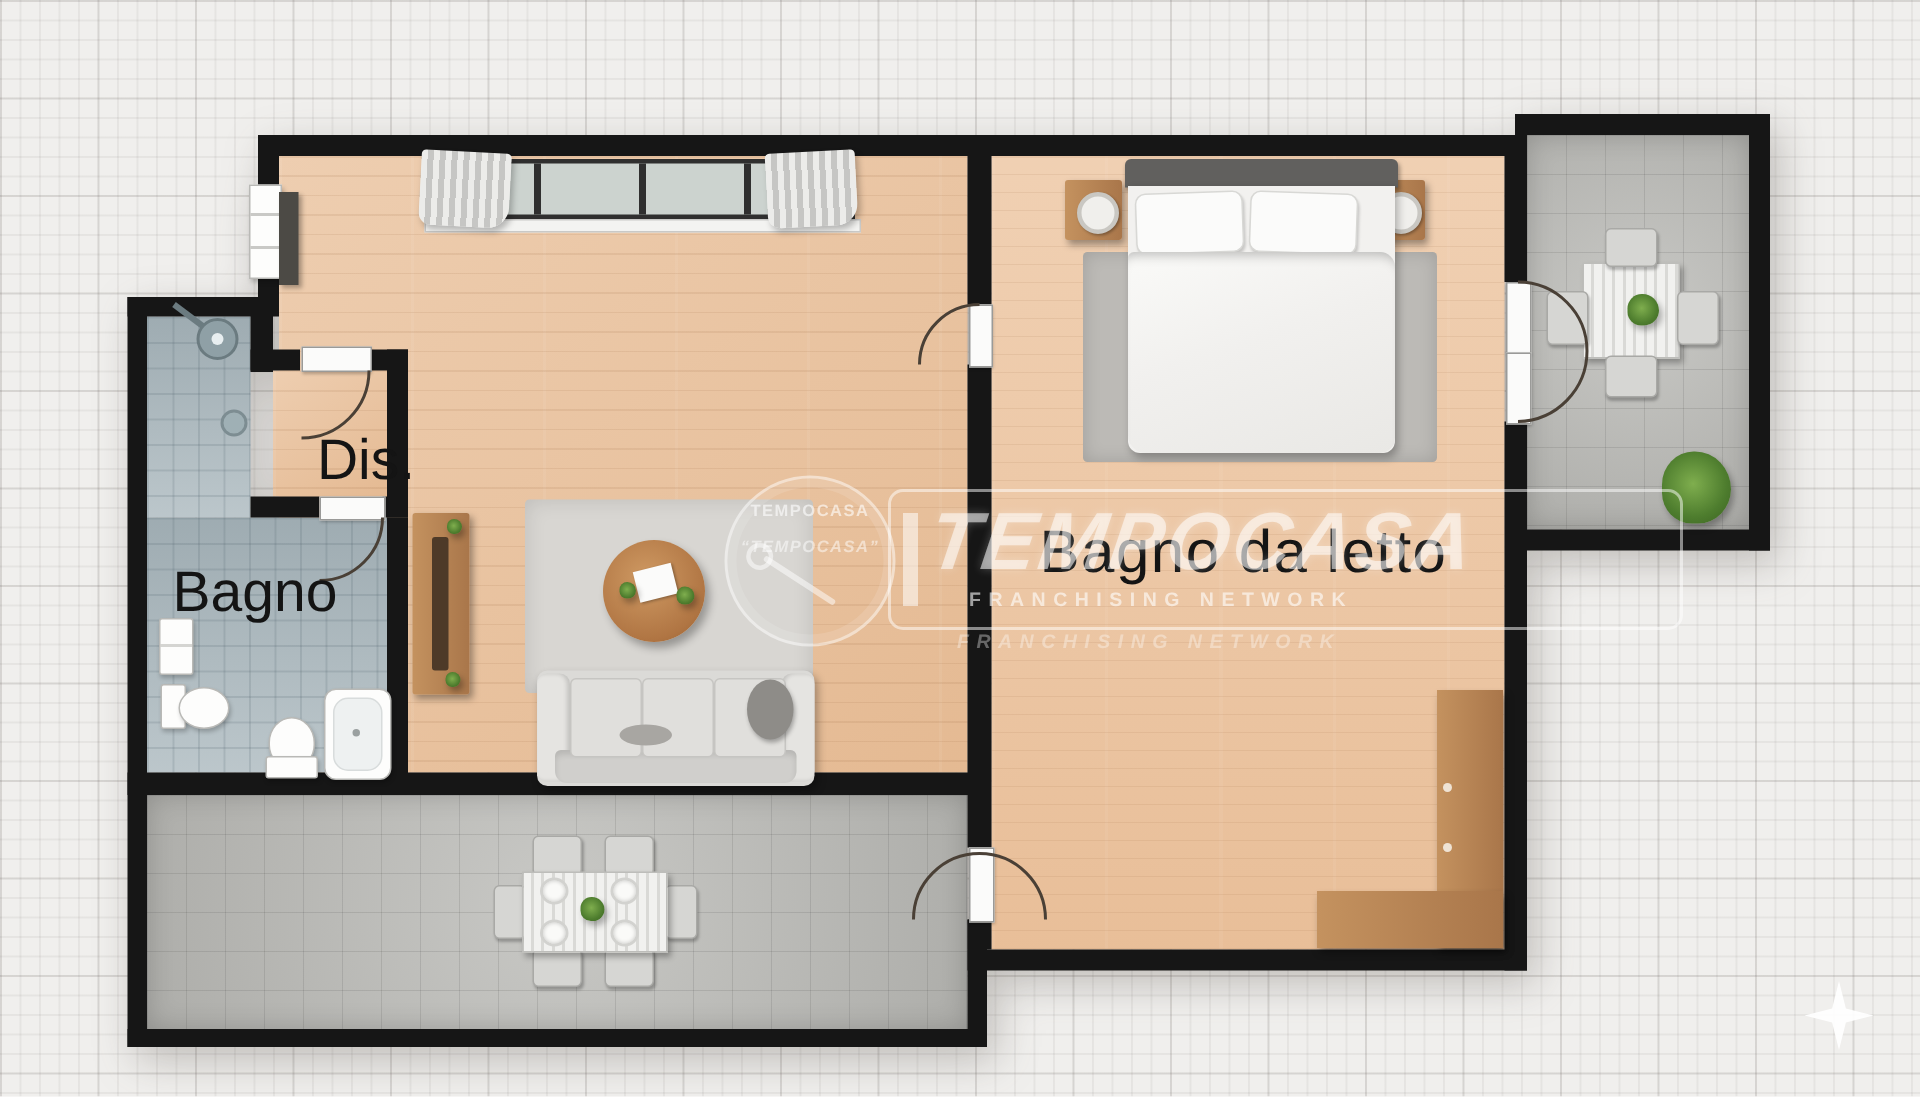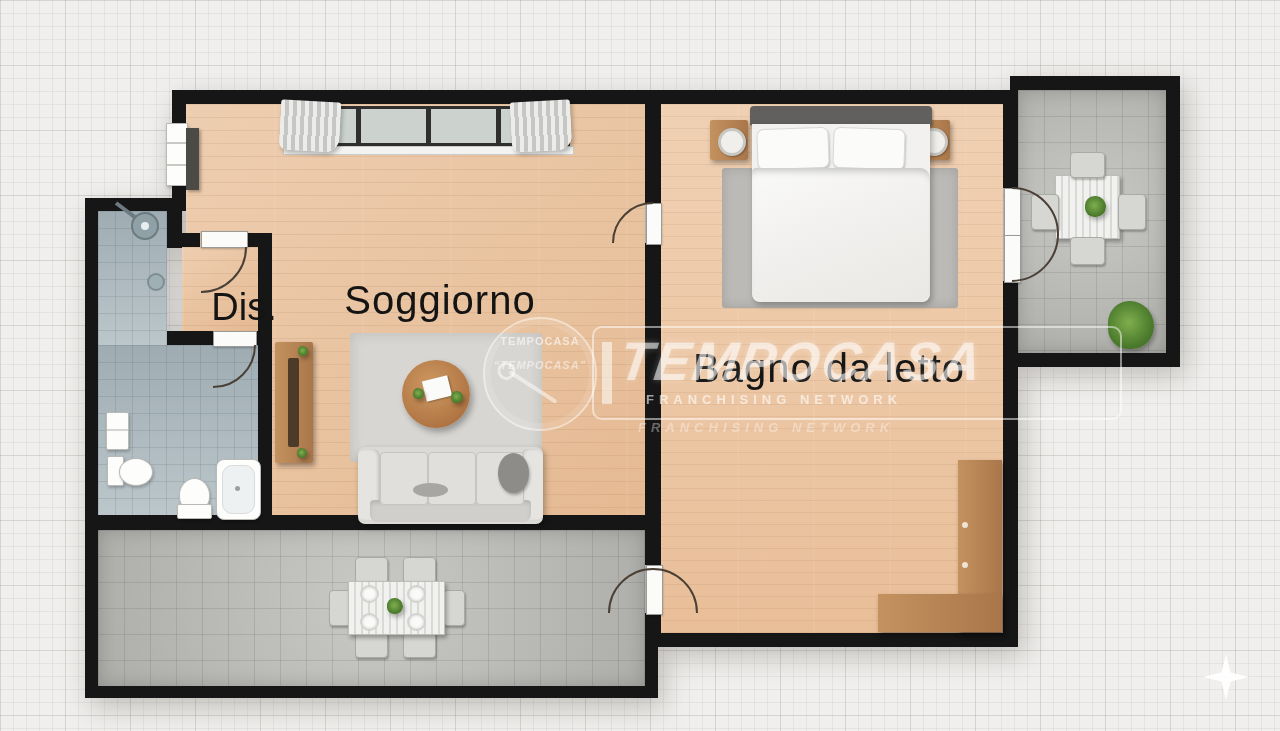--- a/index.html
+++ b/index.html
@@ -238,22 +238,22 @@
         <path d="M 1012 281 A 47 47 0 0 0 1058 234"></path>
       </g>
       <g>
         <line x1="116" y1="203" x2="140" y2="221" stroke="#6b7b80" stroke-width="4"></line>
         <circle cx="145" cy="226" r="13" fill="#8fa0a6" stroke="#6b7b80" stroke-width="2"></circle>
         <circle cx="145" cy="226" r="4" fill="#e8eef0"></circle>
         <circle cx="156" cy="282" r="8" fill="#9fb0b5" stroke="#7d8d92" stroke-width="2"></circle>
       </g>
     </svg>
 
-    <div class="room-label" style="left:330px;top:278px;width:220px;font-size:40px;letter-spacing:1px;">Soggiorno</div>
     <div class="room-label" style="left:655px;top:346px;width:348px;font-size:40px;letter-spacing:1px;">Bagno da letto</div>
+    <div class="room-label" style="left:100px;top:374px;width:140px;font-size:38px;">Bagno</div>
     <div class="room-label" style="left:186px;top:286px;width:76px;font-size:38px;margin-left:20px;">Dis.</div>
   </div>
 
   <div id="wm">
     <div class="wm-badge">
       <div class="t1">TEMPOCASA</div>
       <div class="t2">“TEMPOCASA”</div>
       <div class="wm-key"></div>
     </div>
     <div class="wm-box">

